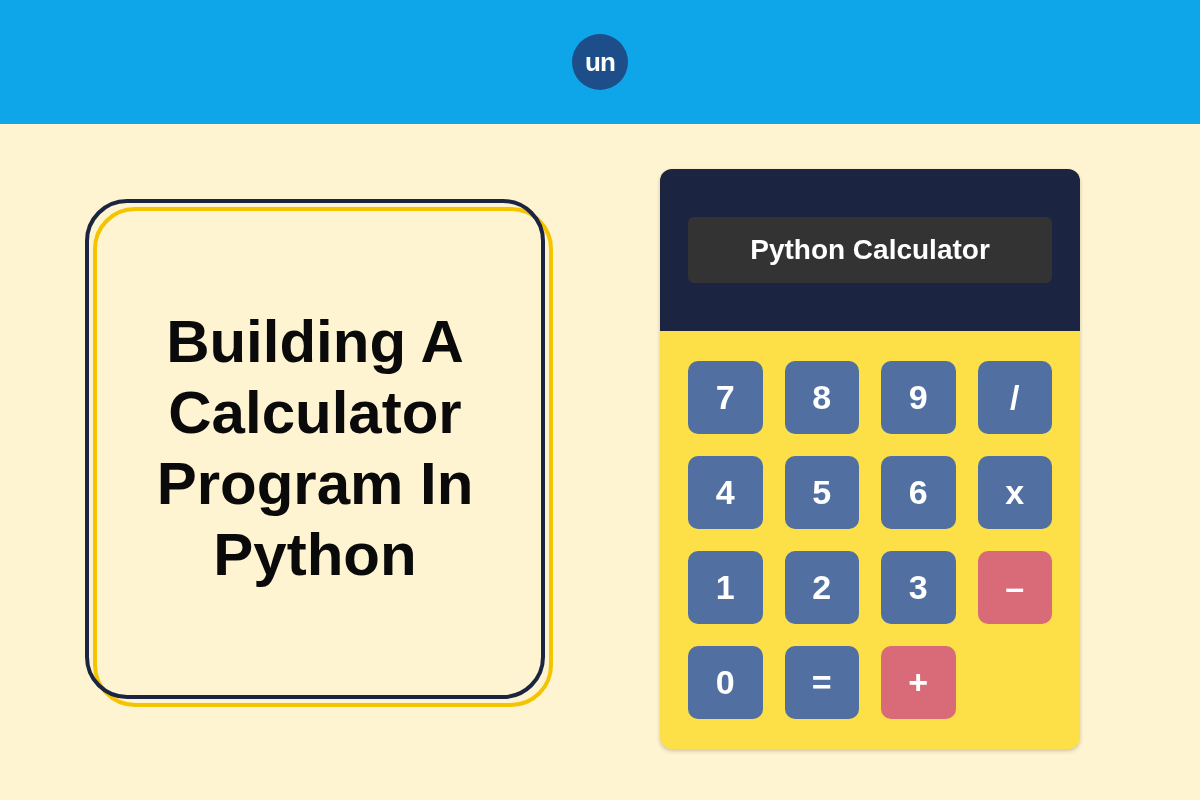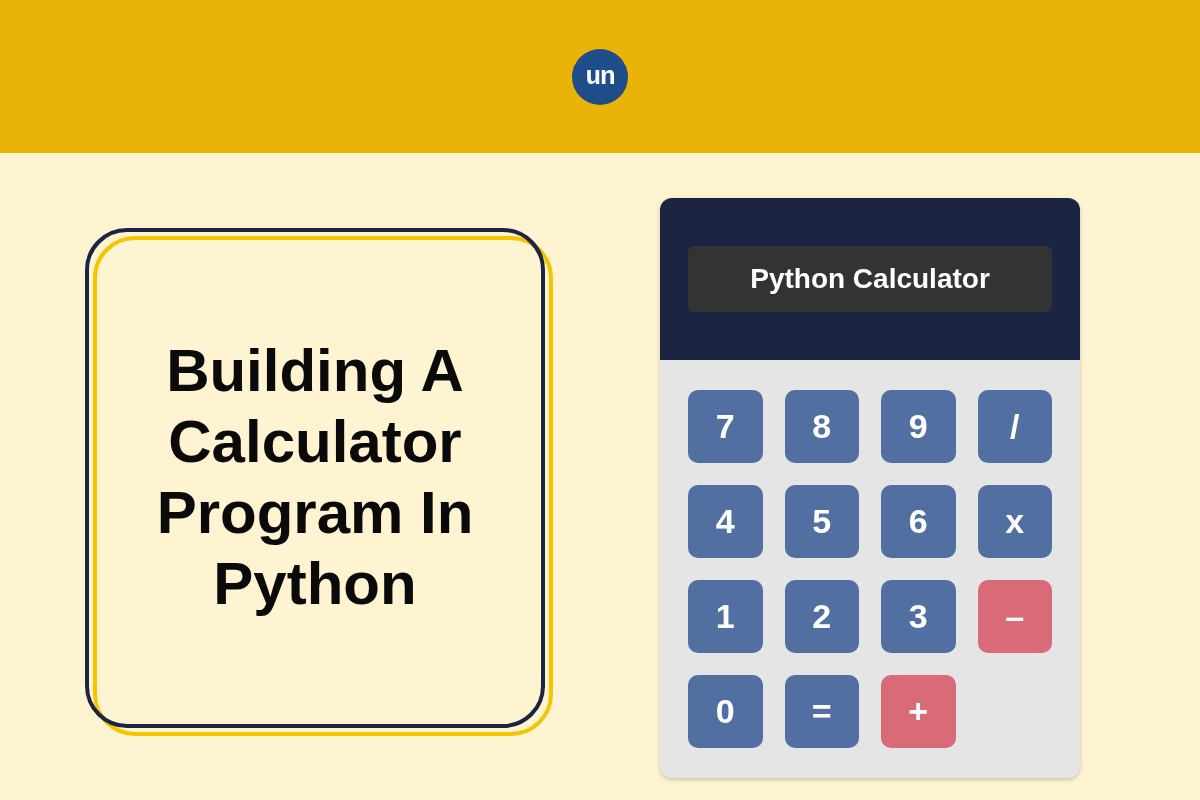--- a/index.html
+++ b/index.html
@@ -1,26 +1,26 @@
 <!DOCTYPE html>
 <html><head>
 <meta charset="utf-8">
 <style>
 * { margin:0; padding:0; box-sizing:border-box; }
 body { width:1200px; height:800px; font-family:-apple-system,BlinkMacSystemFont,"Segoe UI",Arial,sans-serif; background:#fff4d1; overflow:hidden; }
-.topbar { width:100%; height:153px; background:#eab308; display:flex; align-items:center; justify-content:center;font-family:Liberation Mono, monospace; }
+.topbar { width:100%; height:124px; background:#0ea5e9; display:flex; align-items:center; justify-content:center; }
 .logo { display:flex; align-items:center; gap:4px; }
 .logo-circle { width:56px; height:56px; border-radius:50%; background:#1d4e89; display:flex; align-items:center; justify-content:center; color:#fff; font-size:26px; font-weight:700; letter-spacing:-1px; }
 .logo-text { color:#1d4e89; font-size:42px; font-weight:800; letter-spacing:-1px; }
 .content { position:relative; width:100%; height:680px; }
 .title-box-wrap { position:absolute; left:85px; top:75px; width:460px; height:500px; }
 .title-box-shadow { position:absolute; left:8px; top:8px; width:100%; height:100%; border:4px solid #f5c400; border-radius:42px; }
 .title-box { position:absolute; left:0; top:0; width:100%; height:100%; border:4px solid #1b2541; border-radius:42px; display:flex; align-items:center; justify-content:flex-end; padding:32px; }
 .title-text { color:#0a0a0a; font-size:60px; font-weight:800; text-align:center; line-height:1.18; }
-.calc-wrap { position:absolute; right:120px; top:45px; width:420px; height:580px; background:#e5e5e5; border-radius:12px; box-shadow:0 2px 4px rgba(0,0,0,0.2); overflow:hidden; }
+.calc-wrap { position:absolute; right:120px; top:45px; width:420px; height:580px; background:#fde047; border-radius:12px; box-shadow:0 2px 4px rgba(0,0,0,0.2); overflow:hidden; }
 .calc-head { width:100%; height:162px; background:#1b2541; display:flex; align-items:center; justify-content:center; padding:0 28px; }
 .calc-display { width:100%; height:66px; background:#333333; border-radius:6px; display:flex; align-items:center; justify-content:center; color:#fff; font-size:28px; font-weight:700; }
 .calc-keys { padding:30px 28px; display:grid; grid-template-columns:repeat(4,1fr); grid-template-rows:repeat(4,1fr); gap:22px; height:418px; }
 .key { background:#5170a1; border-radius:10px; display:flex; align-items:center; justify-content:center; color:#fff; font-size:34px; font-weight:700; cursor:pointer; user-select:none; }
 .key.accent { background:#d86b77; }
 </style>
 </head>
 <body>
 
 <div class="topbar">

